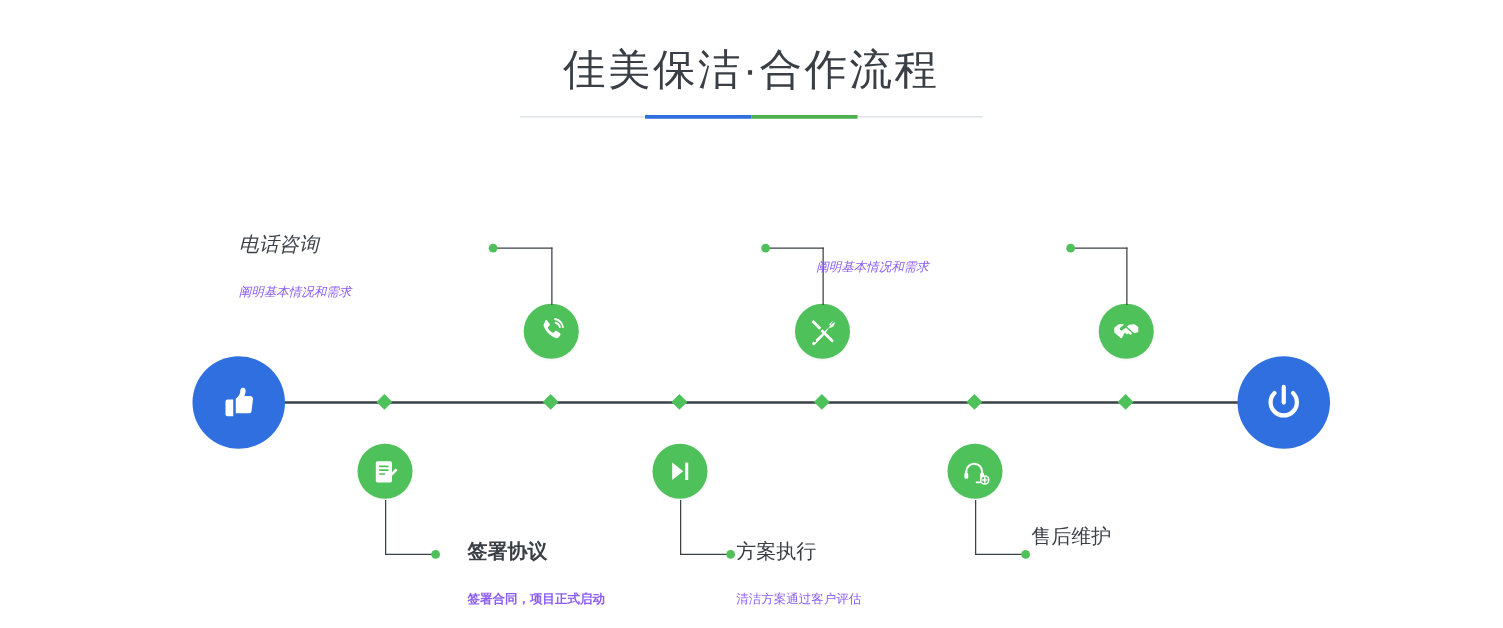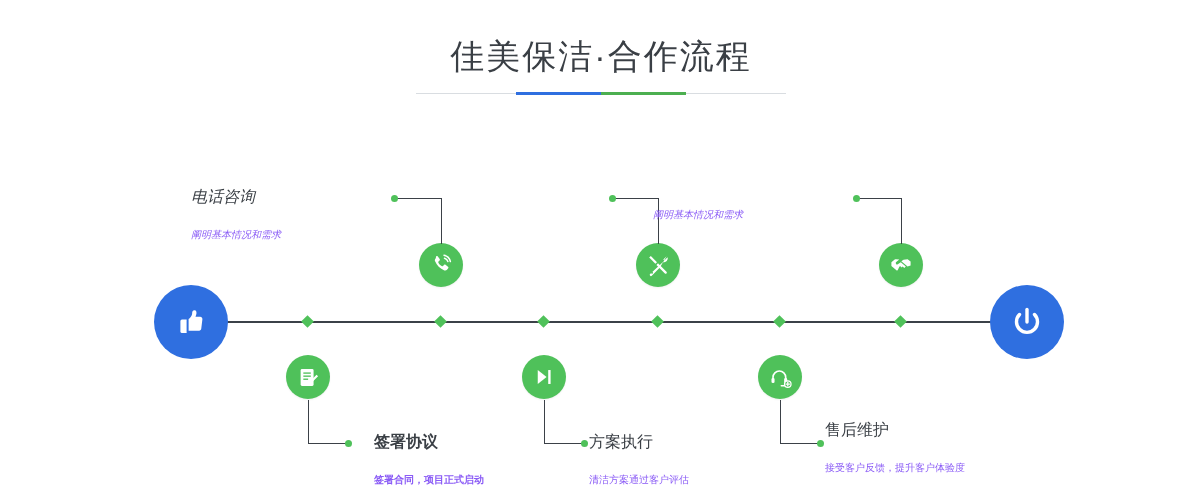--- a/index.html
+++ b/index.html
@@ -286,16 +286,15 @@
         <line x1="17.7" y1="18.8" x2="21.5" y2="18.8" stroke="#ffffff" stroke-width="1.3" stroke-linecap="round"></line>
       </svg>
     </span>
   </div>
   <div class="dot" style="left:775px; top:317px;"></div>
   <div class="connector-v" style="left:780px; top:400px; height:44px;"></div>
   <div class="connector-h" style="left:780px; top:443px; width:40px;"></div>
   <div class="tipdot" style="left:817px; top:440px;"></div>
   <div class="label right-of-line" style="left:825px; top:420px;">
     <span class="lbl-title">售后维护</span>
-    <span class="lbl-desc">接受客户反馈，提升客户体验度</span>
   </div>
 
 </div>
 
 </body></html>

